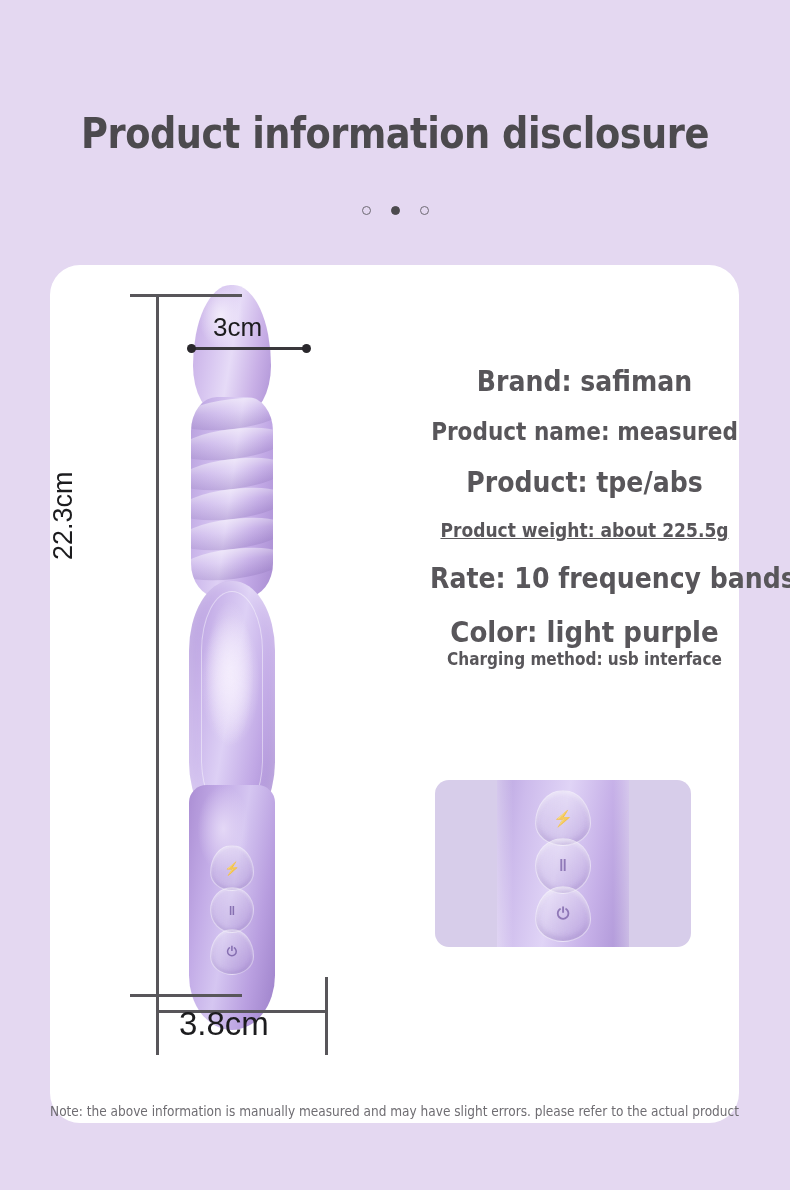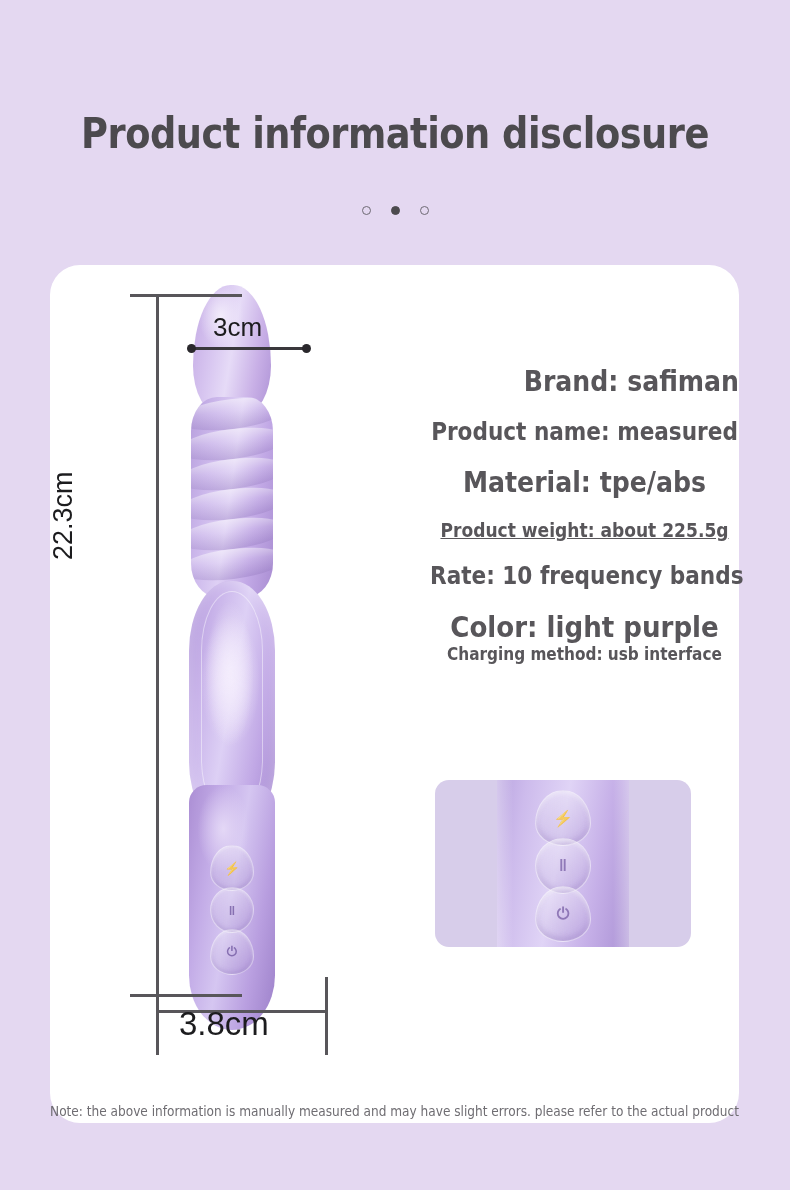--- a/index.html
+++ b/index.html
@@ -147,25 +147,25 @@
   .btn.b2{ top:42px; border-radius:50%/50%; }
   .btn.b3{ top:84px; }
 
   
   .specs{
     position:absolute; left:380px; top:100px; width:309px;
     text-align:center; color:#58565a;
     font-family:"DejaVu Sans Condensed","Liberation Sans", sans-serif;
   }
   .spec{ font-weight:bold; line-height:1.18; margin-bottom:20px; white-space:nowrap; }
-  .s-brand  { font-size:28px;text-align:right; }
+  .s-brand  { font-size:28px; }
   .s-name   { font-size:24px; }
   .s-mat    { font-size:28px; }
   .s-weight { font-size:19px;text-decoration:underline; }
-  .s-rate   { font-size:24px; }
+  .s-rate   { font-size:28px; }
   .s-charge { font-size:17px; }
   .s-color  { font-size:29px; margin-bottom:0; }
 
   
   .inset{
     position:absolute; left:385px; top:515px;
     width:256px; height:167px;
     border-radius:14px; overflow:hidden;
     background:#d7cdea;
   }
@@ -257,21 +257,21 @@
 
     <div class="m-line cal-left"></div>
     <div class="m-line cal-right"></div>
     <div class="m-line cal-bar"></div>
     <div class="label-38">3.8cm</div>
   </div>
 
   <div class="specs">
     <div class="spec s-brand">Brand: safiman</div>
     <div class="spec s-name">Product name: measured</div>
-    <div class="spec s-mat">Material: tpe/abs</div>
+    <div class="spec s-mat">Product: tpe/abs</div>
     <div class="spec s-weight">Product weight: about 225.5g</div>
     <div class="spec s-rate">Rate: 10 frequency bands</div>
     <div class="spec s-color">Color: light purple</div>
     <div class="spec s-charge">Charging method: usb interface</div>
   </div>
 
   <div class="inset">
     <div class="inset-shaft"></div>
     <div class="inset-edge l"></div>
     <div class="inset-edge r"></div>

